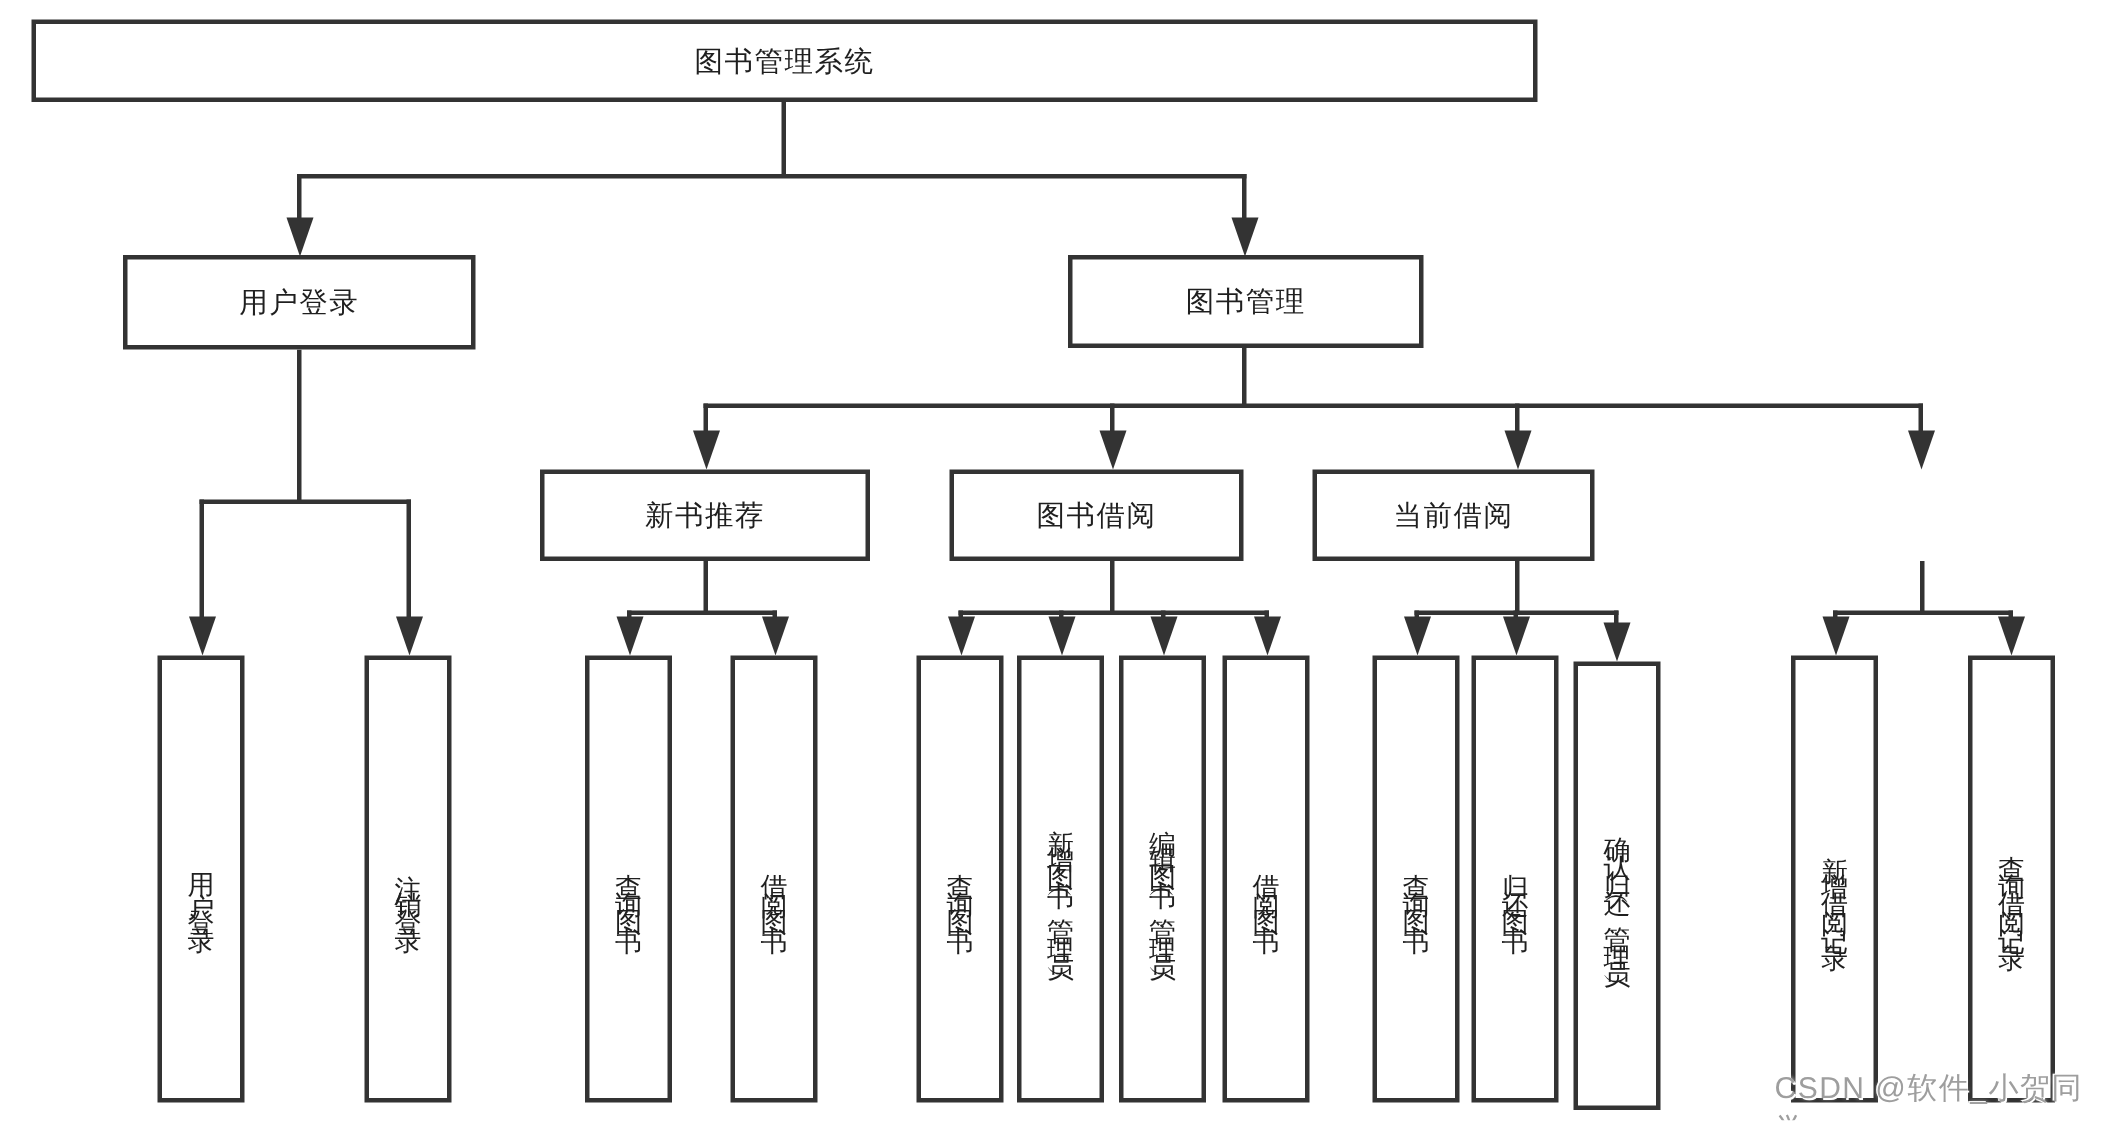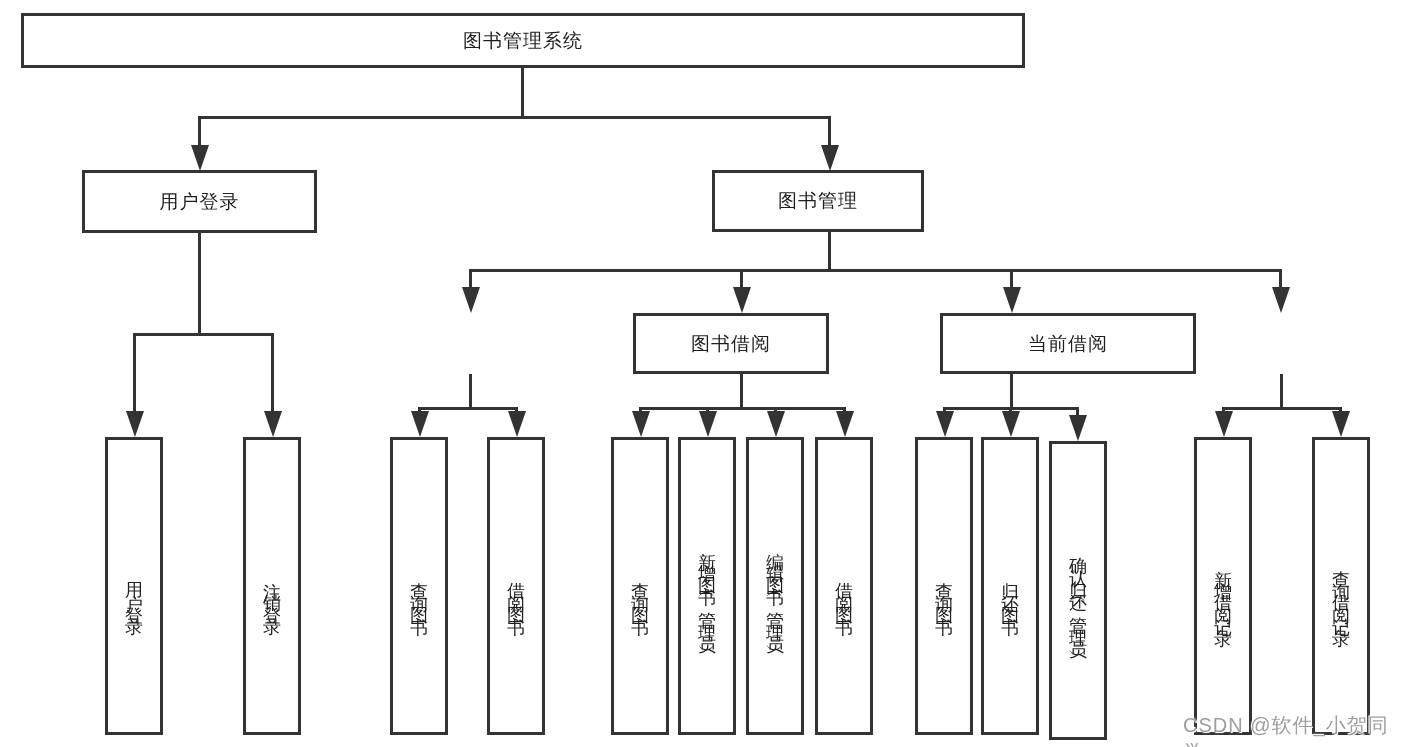--- a/index.html
+++ b/index.html
@@ -33,26 +33,27 @@
 </style>
 </head>
 <body>
 
 <div id="stage">
 
   <div class="box" style="left:21px;top:13px;width:1004px;height:55px">图书管理系统</div>
 
   <div class="box" style="left:82px;top:170px;width:235px;height:63px">用户登录</div>
 
-  <div class="box" style="left:712px;top:170px;width:212px;height:62px">图书管理</div>
+  <div class="box" style="left:712px;top:170px;width:237px;height:62px">图书管理</div>
 
+  <div class="box" style="left:360px;top:313px;width:220px;height:61px">新书推荐</div>
 
   <div class="box" style="left:633px;top:313px;width:196px;height:61px">图书借阅</div>
 
-  <div class="box" style="left:940px;top:313px;width:256px;height:61px">当前借阅</div>
+  <div class="box" style="left:875px;top:313px;width:188px;height:61px">当前借阅</div>
 
 
   <div class="box leaf" style="left:105px;top:437px;width:58px;height:298px">用户登录</div>
 
   <div class="box leaf" style="left:243px;top:437px;width:58px;height:298px">注销登录</div>
 
   <div class="box leaf" style="left:390px;top:437px;width:58px;height:298px">查询图书</div>
 
   <div class="box leaf" style="left:487px;top:437px;width:58px;height:298px">借阅图书</div>
 

